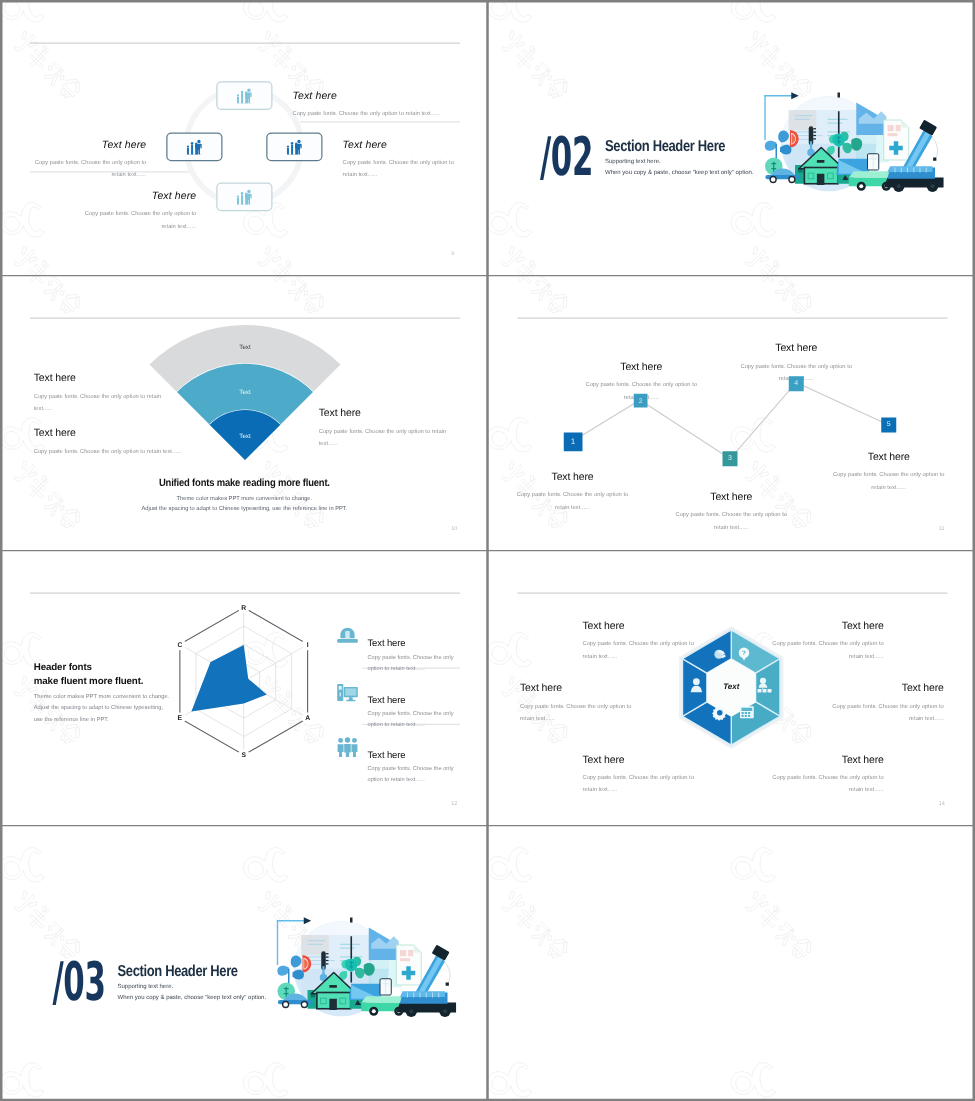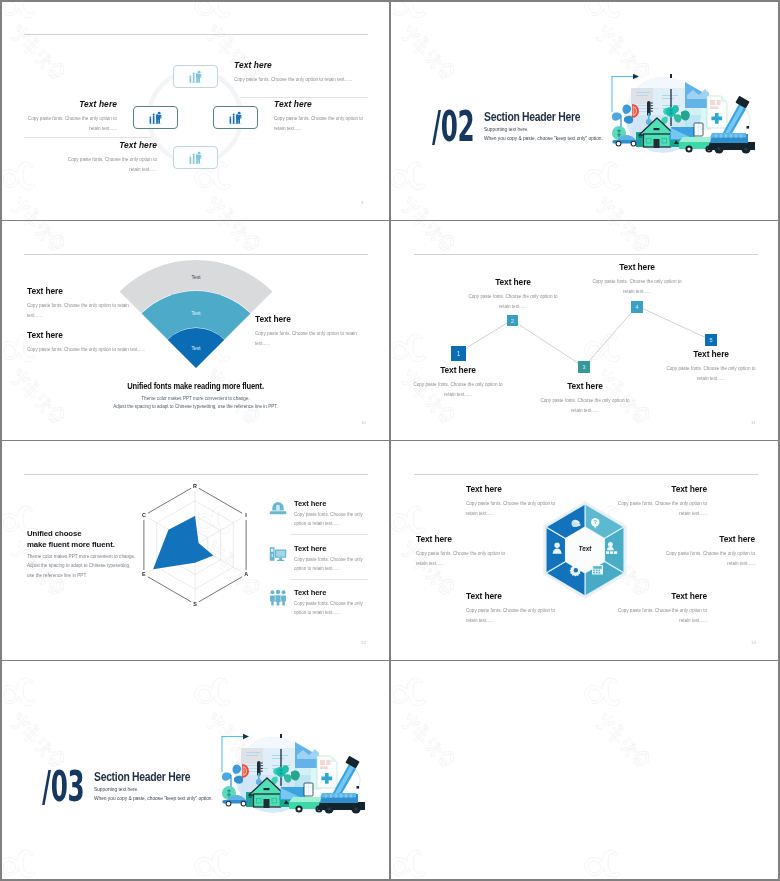--- a/index.html
+++ b/index.html
@@ -43,21 +43,21 @@
 
   
   .ibox { position:absolute; width:45px; height:23px; border-radius:4px;
           display:flex; align-items:center; justify-content:center; background:#fcfdfe; z-index:3; }
   .ibox svg { flex:0 0 auto; display:block; overflow:visible; }
   .ibox.lite { border:0.8px solid #c2d4dc; }
   .ibox.dark { border:0.9px solid #5d7d8e; }
   .tb { position:absolute; z-index:5; }
   .tb-l { text-align:left; }
   .tb-r { text-align:right; }
-  .tb-t { font-style:italic; font-weight:bold; font-size:8.4px; color:#111; letter-spacing:0.1px; }
+  .tb-t { font-style:italic; font-weight:normal; font-size:8.4px; color:#111; letter-spacing:0.1px;margin-top:11px; }
   .tb-u .tb-t { font-style:normal; letter-spacing:-0.1px; }
   .tb-c { text-align:center; }
   .zsq { position:absolute; display:flex; align-items:center; justify-content:center;
          color:#d8eef8; font-weight:normal; z-index:6; }
   
   .rh { position:absolute; font-weight:bold; font-size:7.8px; line-height:11px; color:#111; z-index:5; letter-spacing:-0.1px;}
   .rp { position:absolute; font-size:4.6px; line-height:9.3px; color:#7e838a; z-index:5;}
   .ri { position:absolute; display:flex; align-items:flex-start; gap:7px; z-index:5;}
   .ri-ic { flex:0 0 auto; margin-top:1px; }
   .ri-tx { flex:1 1 auto; }
@@ -411,21 +411,21 @@
           <circle cx="70.00" cy="125.00" r="4.6" fill="#ffffff"></circle>
           <text x="70.00" y="126.90" text-anchor="middle" font-size="5.4" font-weight="bold" fill="#181c20" font-family="Liberation Sans, sans-serif">S</text>
           <circle cx="18.90" cy="95.50" r="4.6" fill="#ffffff"></circle>
           <text x="18.90" y="97.40" text-anchor="middle" font-size="5.4" font-weight="bold" fill="#181c20" font-family="Liberation Sans, sans-serif">E</text>
           <circle cx="18.90" cy="36.50" r="4.6" fill="#ffffff"></circle>
           <text x="18.90" y="38.40" text-anchor="middle" font-size="5.4" font-weight="bold" fill="#181c20" font-family="Liberation Sans, sans-serif">C</text>
         </g>
     </svg>
 
     <div class="rh" style="left:27px; top:88px;">
-      <div>Unified choose</div>
+      <div>Header fonts</div>
       <div>make fluent more fluent.</div>
     </div>
     <div class="rp" style="left:27px; top:112px;">
       <div>Theme color makes PPT more convenient to change.</div>
       <div>Adjust the spacing to adapt to Chinese typesetting,</div>
       <div>use the reference line in PPT.</div>
     </div>
 
     <div class="ri" style="left:269px; top:59px; width:102px;">
       <svg class="ri-ic" width="18" height="18" viewBox="0 0 24 24">

